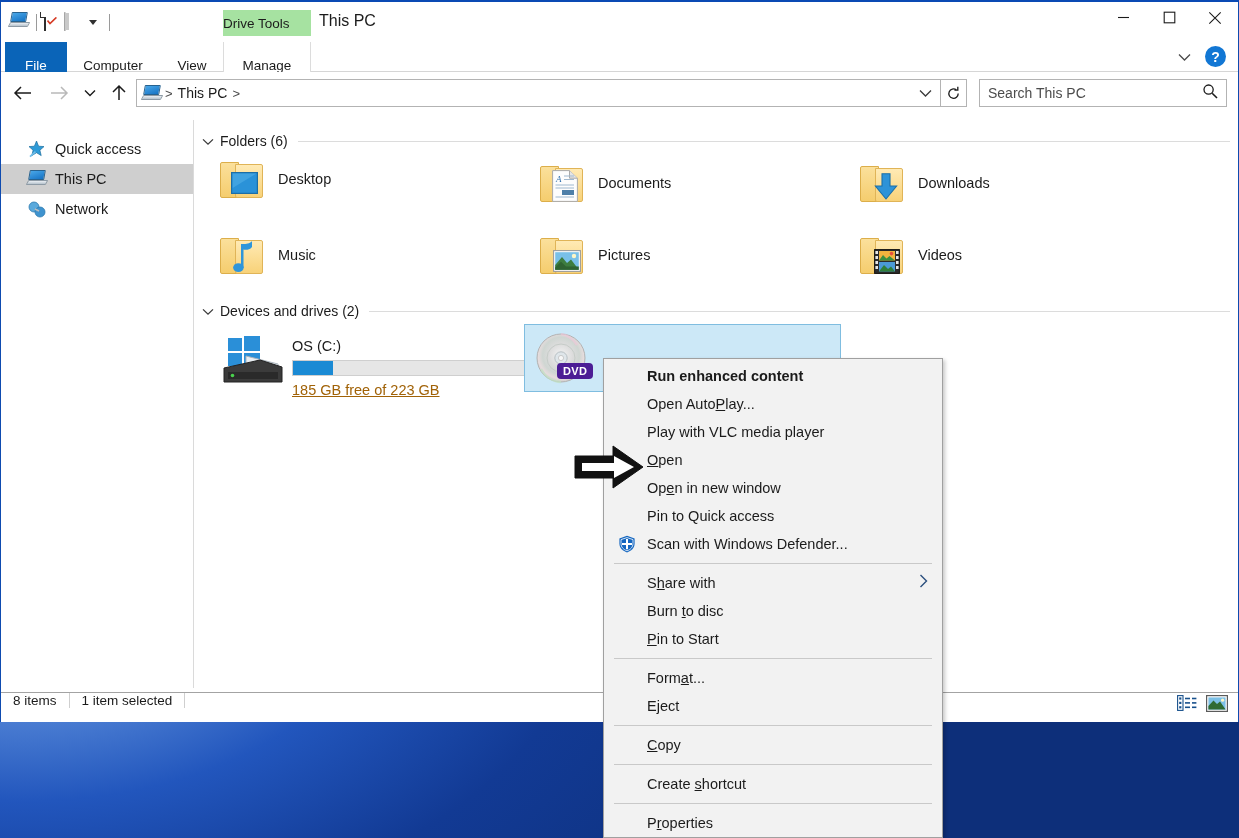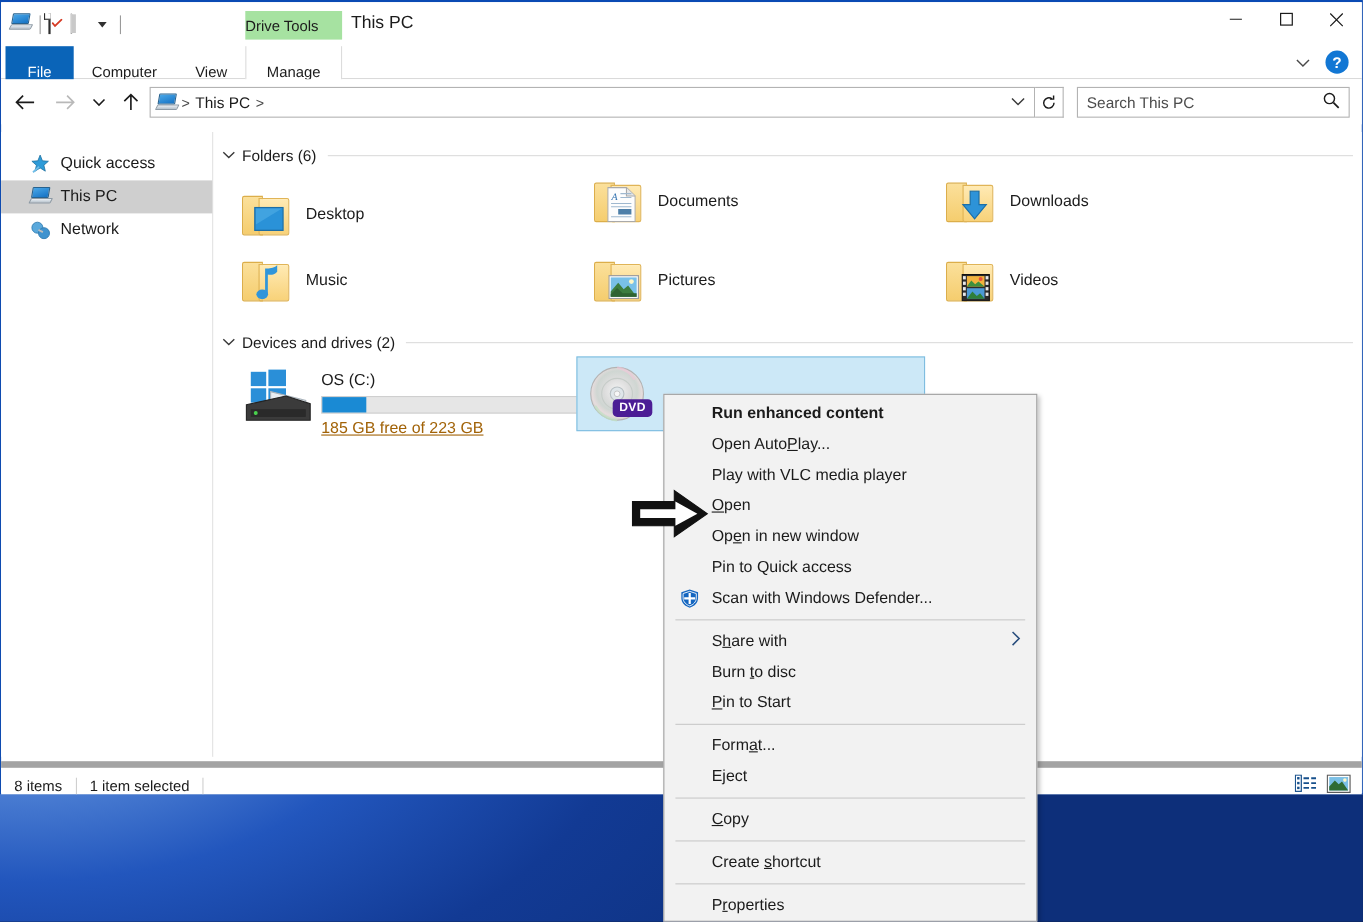--- a/index.html
+++ b/index.html
@@ -152,21 +152,21 @@
   .drive-ico { width: 64px; height: 54px; position: relative; flex: none; }
   .drive-text { margin-left: 8px; margin-top: 4px; }
   .drive-name { font-size: 14.5px; color: #1b1b1b; white-space: nowrap; }
   .drive-bar { width: 240px; height: 16px; background: #e6e6e6; border: 1px solid #cfcfcf; margin-top: 6px; }
   .drive-bar .fill { height: 100%; background: #1a8ad4; }
   .drive-free { font-size: 14.5px; color: #a16207; margin-top: 6px; white-space: nowrap; text-decoration: underline; }
 
   
   .statusbar {
     position: absolute; left: 0; top: 690px; width: 1237px; height: 30px;
-    background: #fff; border-top: 6px solid #a3a3a3; display: flex; align-items: flex-end;
+    background: #fff; border-top: 1px solid #a3a3a3; display: flex; align-items: flex-start;
   }
   .status-txt { font-size: 13.5px; color: #1b1b1b; }
   .st1 { margin-left: 12px; }
   .vsep { width: 1px; height: 15px; background: #cfcfcf; margin: 0 12px; }
   .viewbtns { margin-left: auto; margin-right: 10px; display: flex; gap: 8px; align-items: center; }
   .viewbtn { width: 22px; height: 20px; display: flex; align-items: center; justify-content: center; }
 
   
   .ctxmenu {
     position: absolute; left: 603px; top: 358px; width: 340px; height: 480px;
@@ -357,21 +357,21 @@
         <div class="group-hdr" style="top: 12px;">
           <span class="chev">
             <svg width="12" height="8" viewBox="0 0 12 8">
                 <path d="M1 1.4 L6 6.2 L11 1.4" stroke="#3a3a3a" stroke-width="1.3" fill="none"></path>
               </svg>
           </span>
           <span class="gtxt">Folders (6)</span>
           <span class="gline"></span>
         </div>
 
-        <div class="item" style="left: 26px; top: 56px; justify-content: flex-end;">
+        <div class="item" style="left: 26px; top: 40px; justify-content: flex-end;">
           <span class="folder">
             <span class="back"></span>
               <span class="front"></span>
             <svg class="emb" style="left:11px; top:12px;" width="27" height="22" viewBox="0 0 27 22">
               <rect x="0.6" y="0.6" width="25.8" height="20.8" fill="#2a92d8" stroke="#1d6ea6" stroke-width="1.2"></rect>
               <path d="M1.6 1.6 L25.4 1.6 L1.6 16 Z" fill="#54b0e8" opacity=".55"></path>
             </svg>
           </span>
           <span class="ilbl">Desktop</span>
         </div>

